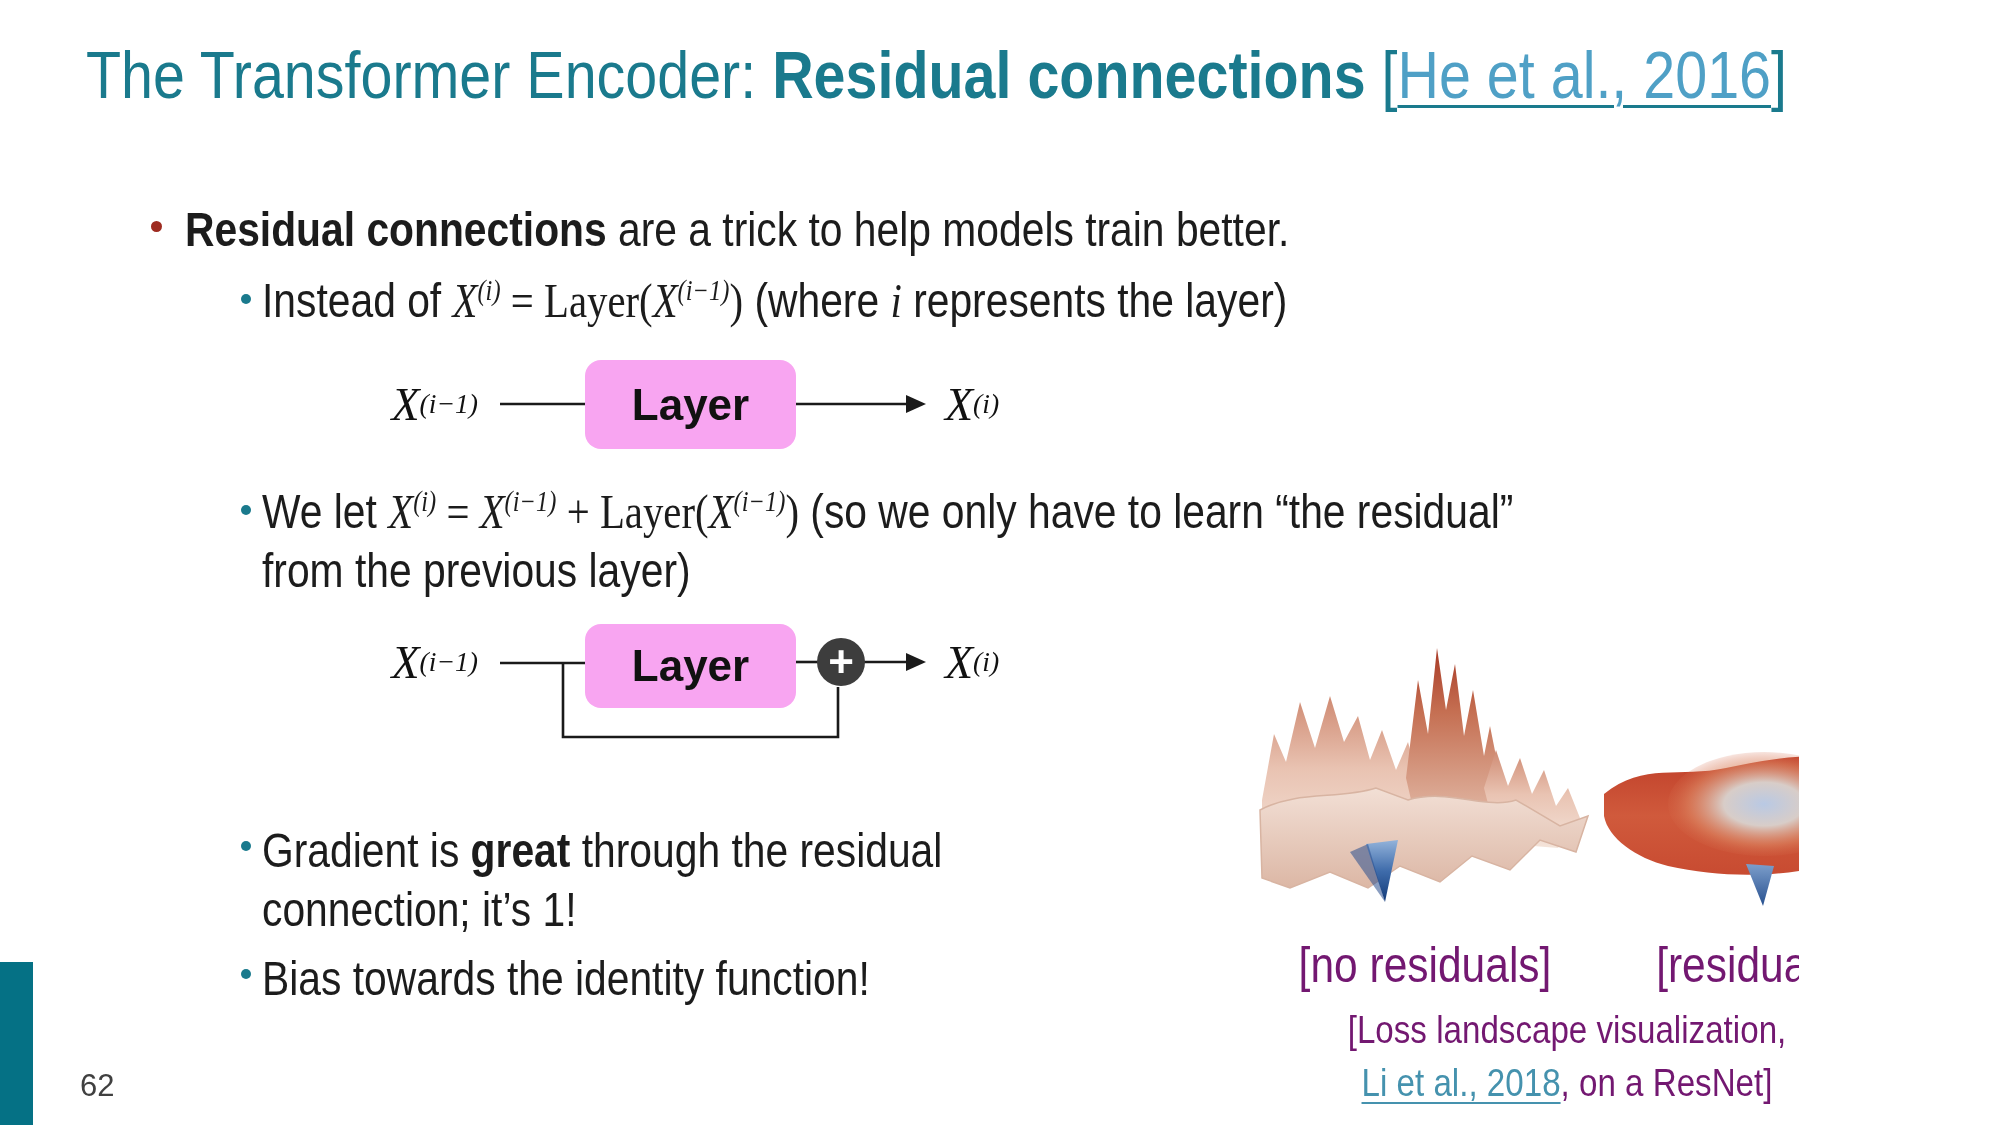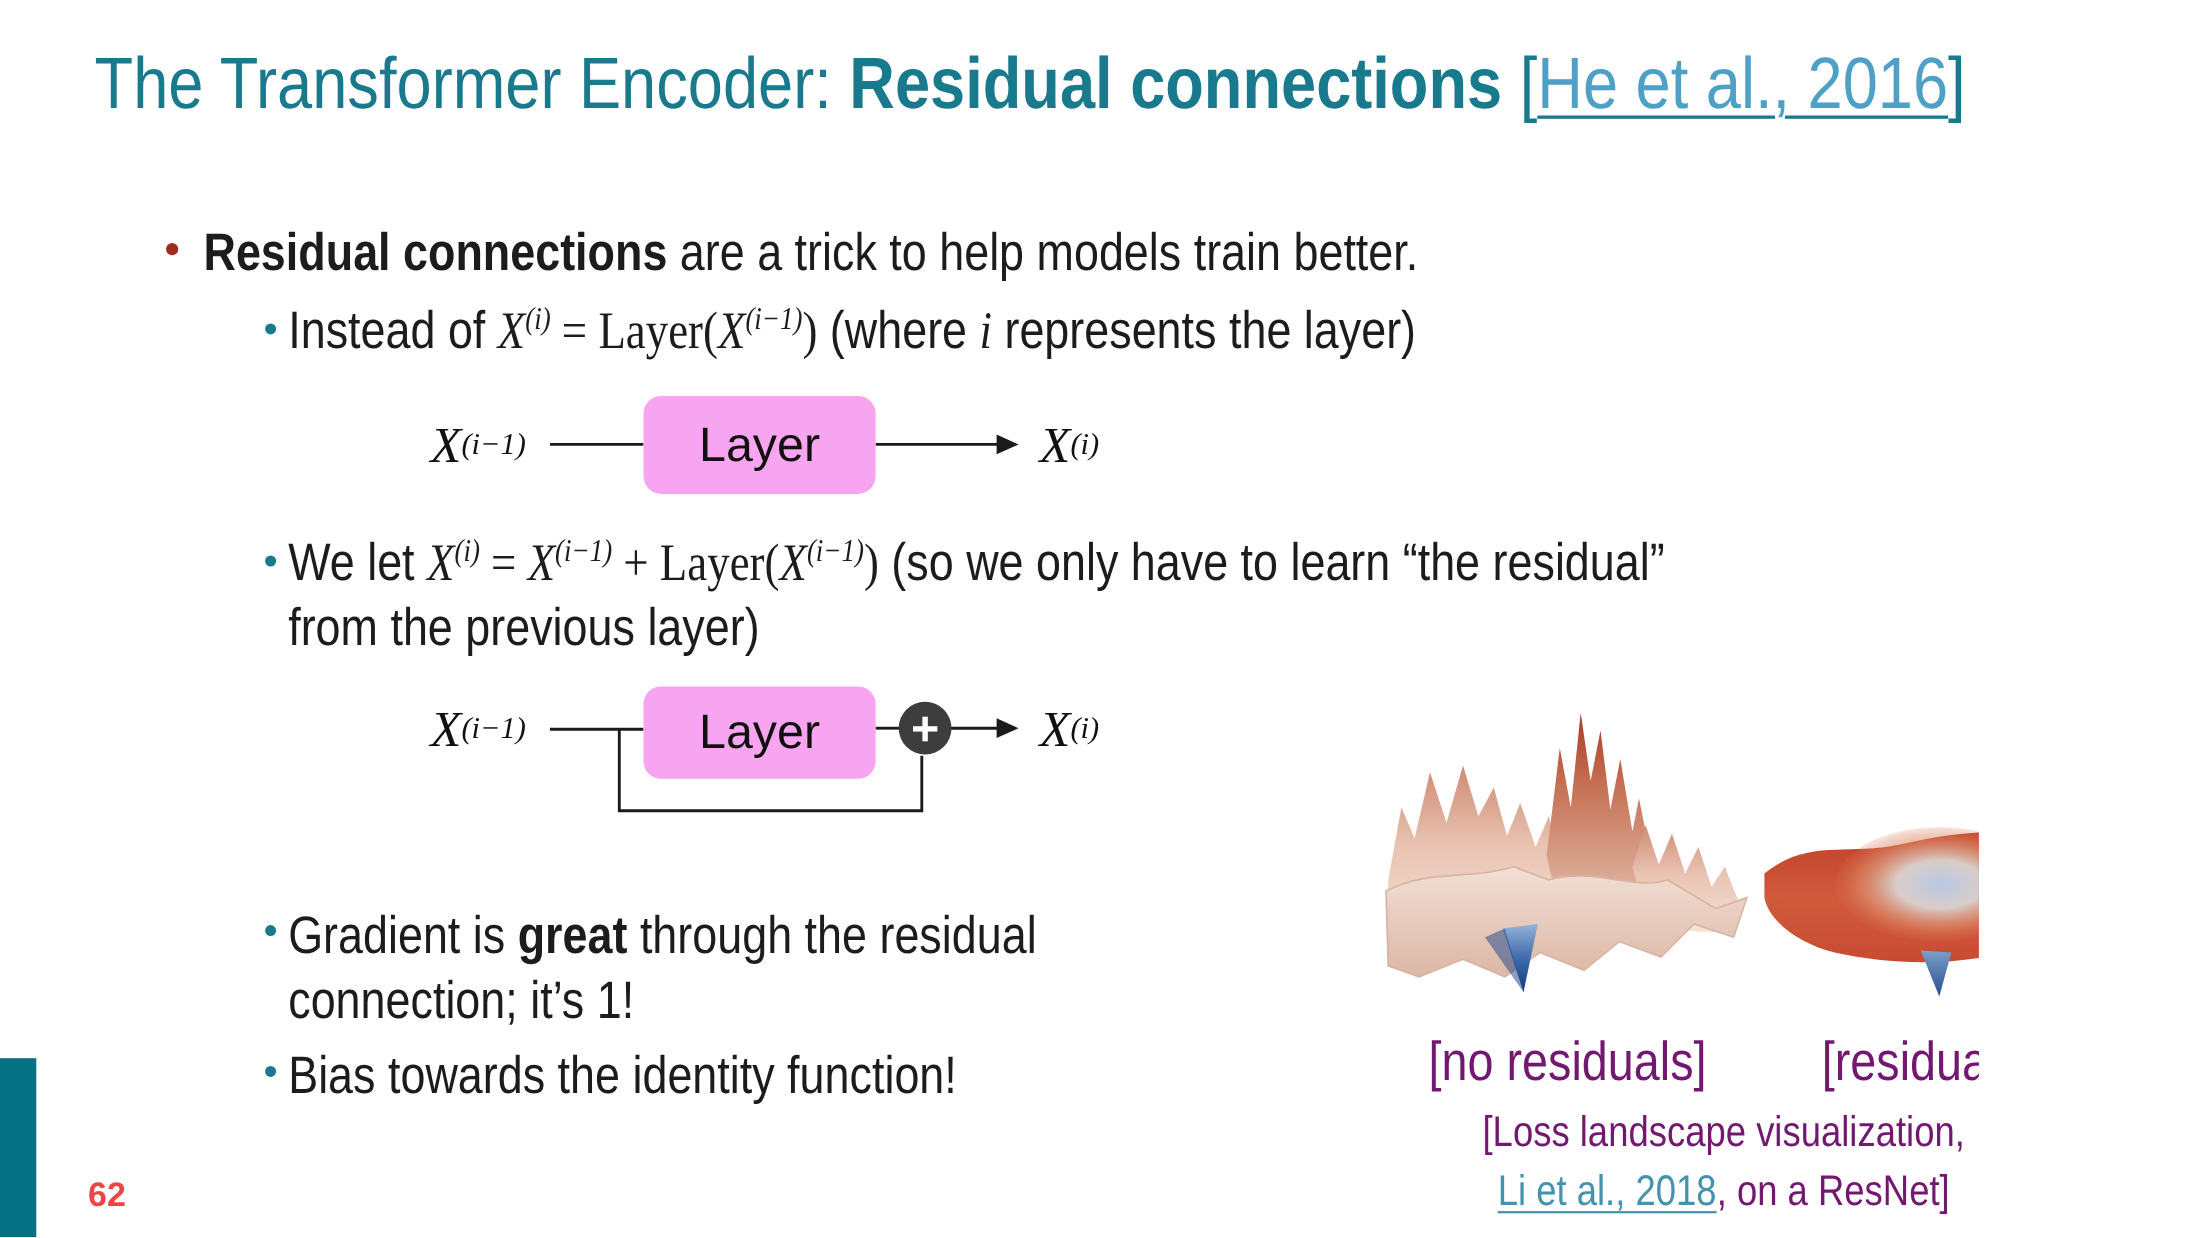--- a/index.html
+++ b/index.html
@@ -29,28 +29,28 @@
   .mrm { font-family:"Liberation Serif", serif; }
   .mit { font-family:"Liberation Serif", serif; font-style:italic; }
   .btext sup, .mlabel sup { font-size:0.60em; vertical-align:super; line-height:0; font-family:"Liberation Serif", serif; font-style:italic; }
 
   
   .diagram { position:absolute; }
   .diagram svg { position:absolute; left:0; top:0; }
   .mlabel { position:absolute; display:flex; align-items:center; font-family:"Liberation Serif", serif;
             font-style:italic; font-size:46px; color:#111; }
   .layerbox { position:absolute; border-radius:16px; display:flex; align-items:center; justify-content:center;
-              font-size:44px; color:#111; }
+              font-size:44px; color:#111;font-weight:bold; }
 
   
   .caption { position:absolute; text-align:center; font-size:50px; line-height:1; }
   .credit  { position:absolute; text-align:center; font-size:39px; line-height:1; }
   .clink { text-decoration:underline; text-underline-offset:6px; text-decoration-thickness:2px; cursor:pointer; }
 
-  .pagenum { font-size:31px; color:#ef4444;font-weight:bold; }
+  .pagenum { font-size:31px; color:#404040; }
 </style>
 </head>
 <body>
 
 <div class="stage">
 
   <div class="abs corner-bar" style="background:#9A2423;"></div>
   <div class="abs footer-bar" style="background:#057185;"></div>
 
   <h1 class="abs title" style="left:86px; top:42px; margin:0; color:#1A7A8D;">

